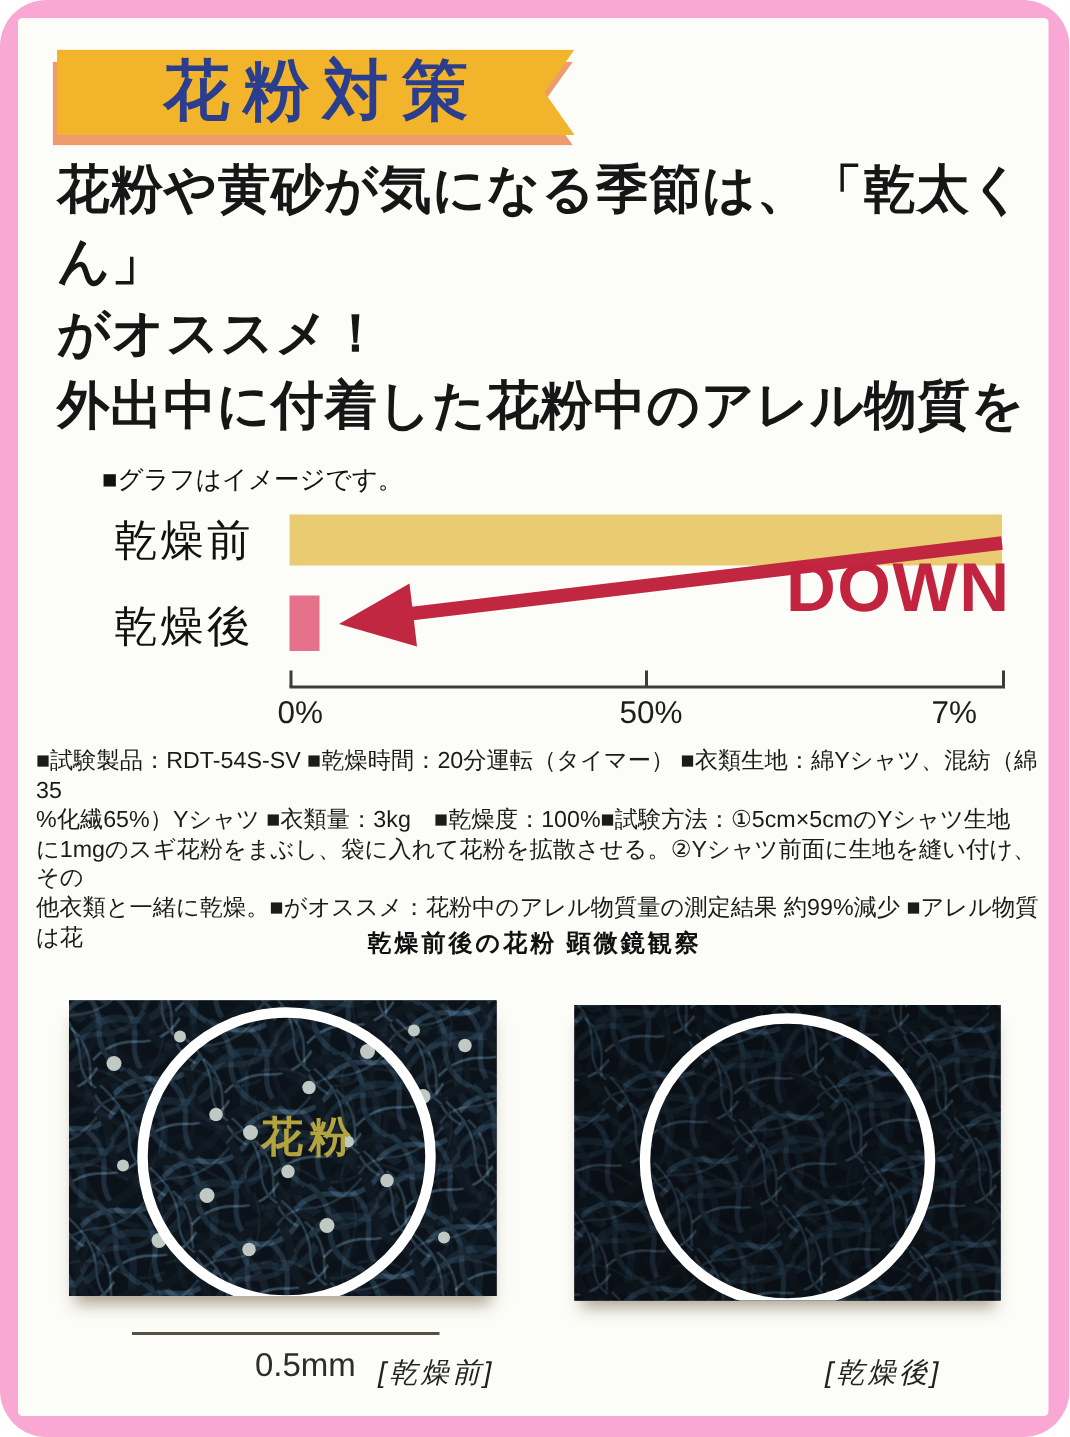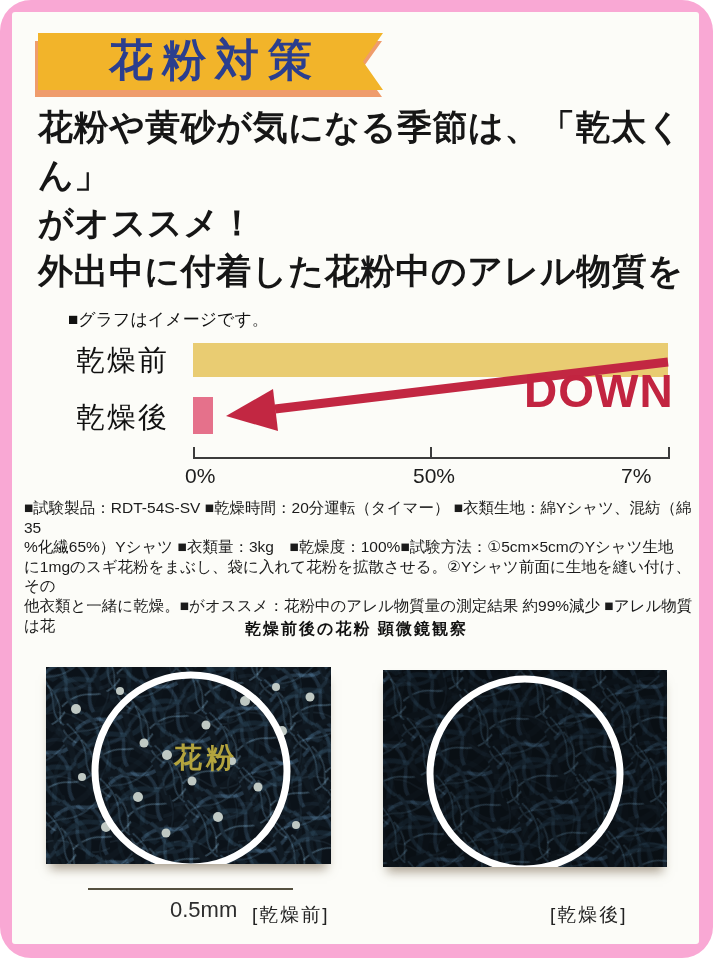--- a/index.html
+++ b/index.html
@@ -35,21 +35,21 @@
   
   .fineprint{left:24px;top:498px;width:676px;font-size:15.5px;line-height:19.6px;color:#1b1b1b;letter-spacing:0px;}
 
   
   .section-heading{left:0;top:619px;width:713px;text-align:center;font-size:16px;font-weight:bold;color:#111;letter-spacing:2px;}
   .photo{background:#0b1219;box-shadow:0 9px 10px -4px rgba(130,115,92,.65);}
   .photo-left{left:46px;top:667px;width:285px;height:197px;}
   .photo-right{left:383px;top:670px;width:284px;height:197px;}
   .scale-line{left:88px;top:888px;width:205px;height:2px;background:#55503f;}
   .scale-label{left:170px;top:897px;font-size:22px;color:#2d2d2d;}
-  .caption{top:902px;font-size:19px;color:#222;letter-spacing:2px;}
+  .caption{top:902px;font-size:19px;color:#222;letter-spacing:2px;font-style:italic;}
   .cap-before{left:252px;} .cap-after{left:550px;}
 </style>
 </head>
 <body>
 
 <div id="stage">
   <div class="page"></div>
 
   <div class="abs ribbon-shadow ribbon-shape"></div>
   <div class="abs ribbon ribbon-shape">

